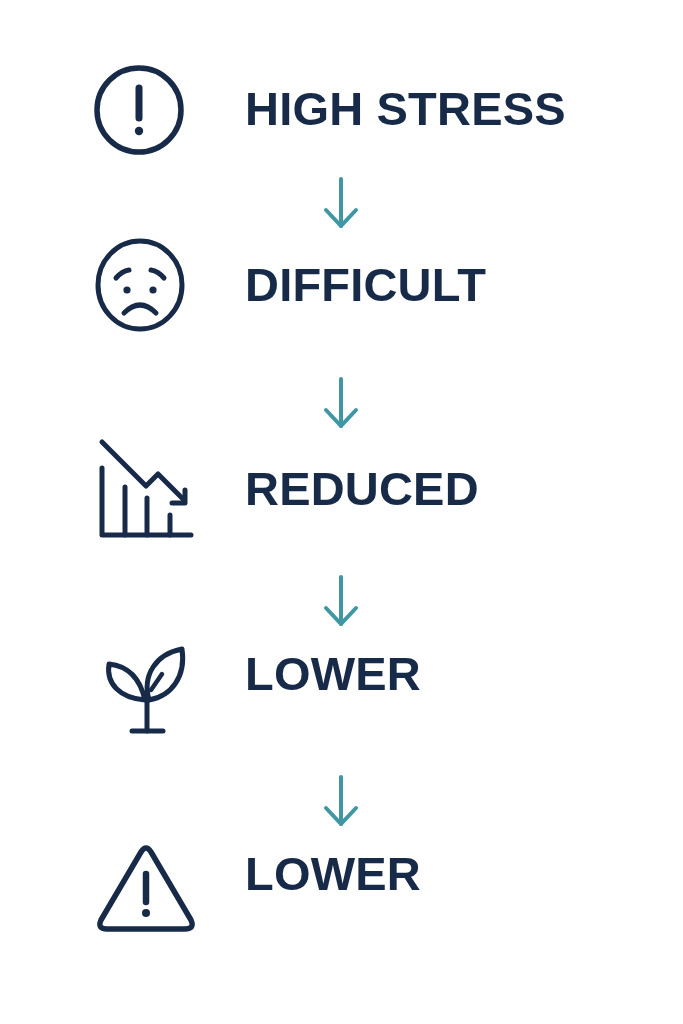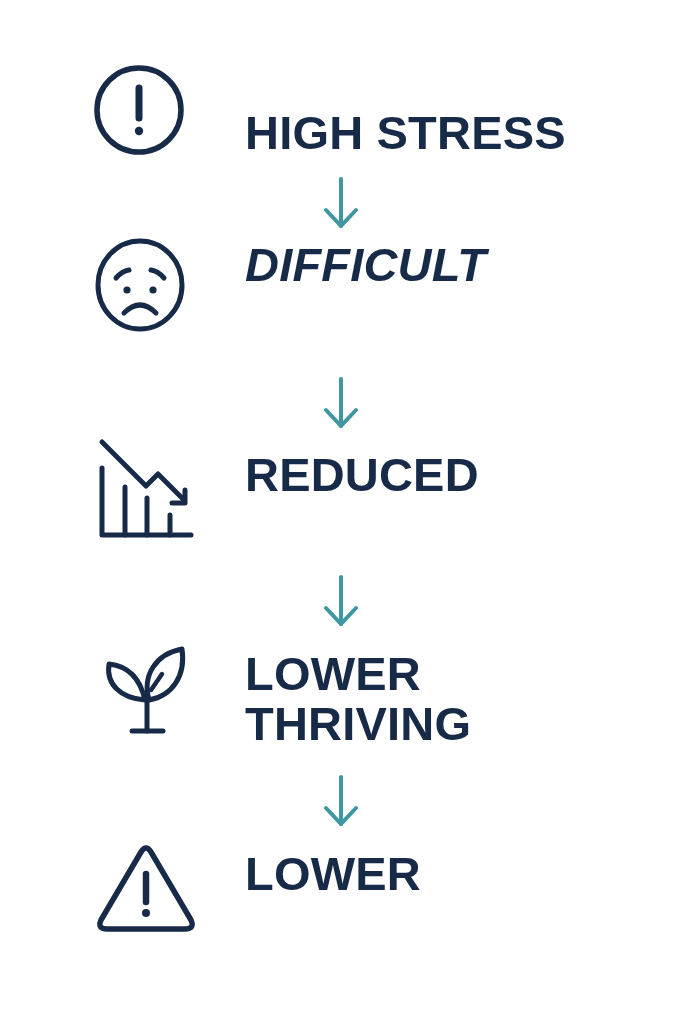--- a/index.html
+++ b/index.html
@@ -53,63 +53,63 @@
 </head>
 <body>
 
 <div class="icon" style="left:90px; top:62px; width:100px; height:100px;">
   <svg viewBox="0 0 100 100">
     <circle cx="49" cy="48" r="42" fill="none" stroke="#172A48" stroke-width="5.5"></circle>
     <line x1="49" y1="26" x2="49" y2="56" stroke="#172A48" stroke-width="7" stroke-linecap="round"></line>
     <circle cx="49" cy="69" r="4.2" fill="#172A48"></circle>
   </svg>
 </div>
-<h2 class="label" style="top:84px;margin-top:24px;">
+<h2 class="label" style="top:84px;">
   <span>HIGH STRESS</span>
 </h2>
 
 <div class="arrow" style="top:176px;">
   <svg viewBox="0 0 40 54">
     <line x1="20" y1="3" x2="20" y2="50" stroke="#3E97A3" stroke-width="4" stroke-linecap="round"></line>
     <polyline points="5,34 20,50 35,34" fill="none" stroke="#3E97A3" stroke-width="4" stroke-linecap="round" stroke-linejoin="round"></polyline>
   </svg>
 </div>
 
 <div class="icon" style="left:90px; top:235px; width:100px; height:100px;">
   <svg viewBox="0 0 100 100">
     <ellipse cx="50" cy="50" rx="42" ry="44" fill="none" stroke="#172A48" stroke-width="5"></ellipse>
     <path d="M26,43 Q32,36 39,35" fill="none" stroke="#172A48" stroke-width="5" stroke-linecap="round"></path>
     <path d="M61,35 Q68,36 74,43" fill="none" stroke="#172A48" stroke-width="5" stroke-linecap="round"></path>
     <circle cx="37" cy="55" r="3.6" fill="#172A48"></circle>
     <circle cx="63" cy="55" r="3.6" fill="#172A48"></circle>
     <path d="M34,78 Q50,62 66,78" fill="none" stroke="#172A48" stroke-width="5" stroke-linecap="round"></path>
   </svg>
 </div>
-<h2 class="label" style="top:240px;font-style:italic;">
+<h2 class="label" style="top:260px;">
   <span>DIFFICULT</span>
 </h2>
 
 <div class="arrow" style="top:376px;">
   <svg viewBox="0 0 40 54">
     <line x1="20" y1="3" x2="20" y2="50" stroke="#3E97A3" stroke-width="4" stroke-linecap="round"></line>
     <polyline points="5,34 20,50 35,34" fill="none" stroke="#3E97A3" stroke-width="4" stroke-linecap="round" stroke-linejoin="round"></polyline>
   </svg>
 </div>
 
 <div class="icon" style="left:95px; top:435px; width:105px; height:110px;">
   <svg viewBox="0 0 105 110">
     <polyline points="7,7 51,51 63,39 88,64" fill="none" stroke="#172A48" stroke-width="5" stroke-linecap="round" stroke-linejoin="round"></polyline>
     <polyline points="77,68 90,68 90,55" fill="none" stroke="#172A48" stroke-width="5" stroke-linecap="round" stroke-linejoin="round"></polyline>
     <polyline points="7,33 7,100 96,100" fill="none" stroke="#172A48" stroke-width="5" stroke-linecap="round" stroke-linejoin="round"></polyline>
     <line x1="30" y1="52" x2="30" y2="100" stroke="#172A48" stroke-width="5" stroke-linecap="round"></line>
     <line x1="52" y1="63" x2="52" y2="100" stroke="#172A48" stroke-width="5" stroke-linecap="round"></line>
     <line x1="75" y1="80" x2="75" y2="100" stroke="#172A48" stroke-width="5" stroke-linecap="round"></line>
   </svg>
 </div>
-<h2 class="label" style="top:450px;">
+<h2 class="label" style="top:464px;">
   <span>REDUCED</span>
 </h2>
 
 <div class="arrow" style="top:574px;">
   <svg viewBox="0 0 40 54">
     <line x1="20" y1="3" x2="20" y2="50" stroke="#3E97A3" stroke-width="4" stroke-linecap="round"></line>
     <polyline points="5,34 20,50 35,34" fill="none" stroke="#3E97A3" stroke-width="4" stroke-linecap="round" stroke-linejoin="round"></polyline>
   </svg>
 </div>
 
@@ -117,21 +117,20 @@
   <svg viewBox="0 0 90 100">
     <line x1="47" y1="60" x2="47" y2="91" stroke="#172A48" stroke-width="5" stroke-linecap="round"></line>
     <line x1="32" y1="91" x2="63" y2="91" stroke="#172A48" stroke-width="5" stroke-linecap="round"></line>
     <path d="M45,60 C40,38 28,26 9,24 C6,44 20,58 45,60 Z" fill="none" stroke="#172A48" stroke-width="5" stroke-linejoin="round"></path>
     <path d="M49,60 C42,35 56,14 82,9 C86,36 72,56 49,60 Z" fill="none" stroke="#172A48" stroke-width="5" stroke-linejoin="round"></path>
     <path d="M51,50 L62,34" fill="none" stroke="#172A48" stroke-width="4.5" stroke-linecap="round"></path>
   </svg>
 </div>
 <h2 class="label" style="top:649px;">
   <span>LOWER</span>
-  <span>THRIVING</span>
 </h2>
 
 <div class="arrow" style="top:774px;">
   <svg viewBox="0 0 40 54">
     <line x1="20" y1="3" x2="20" y2="50" stroke="#3E97A3" stroke-width="4" stroke-linecap="round"></line>
     <polyline points="5,34 20,50 35,34" fill="none" stroke="#3E97A3" stroke-width="4" stroke-linecap="round" stroke-linejoin="round"></polyline>
   </svg>
 </div>
 
 <div class="icon" style="left:95px; top:840px; width:105px; height:100px;">

